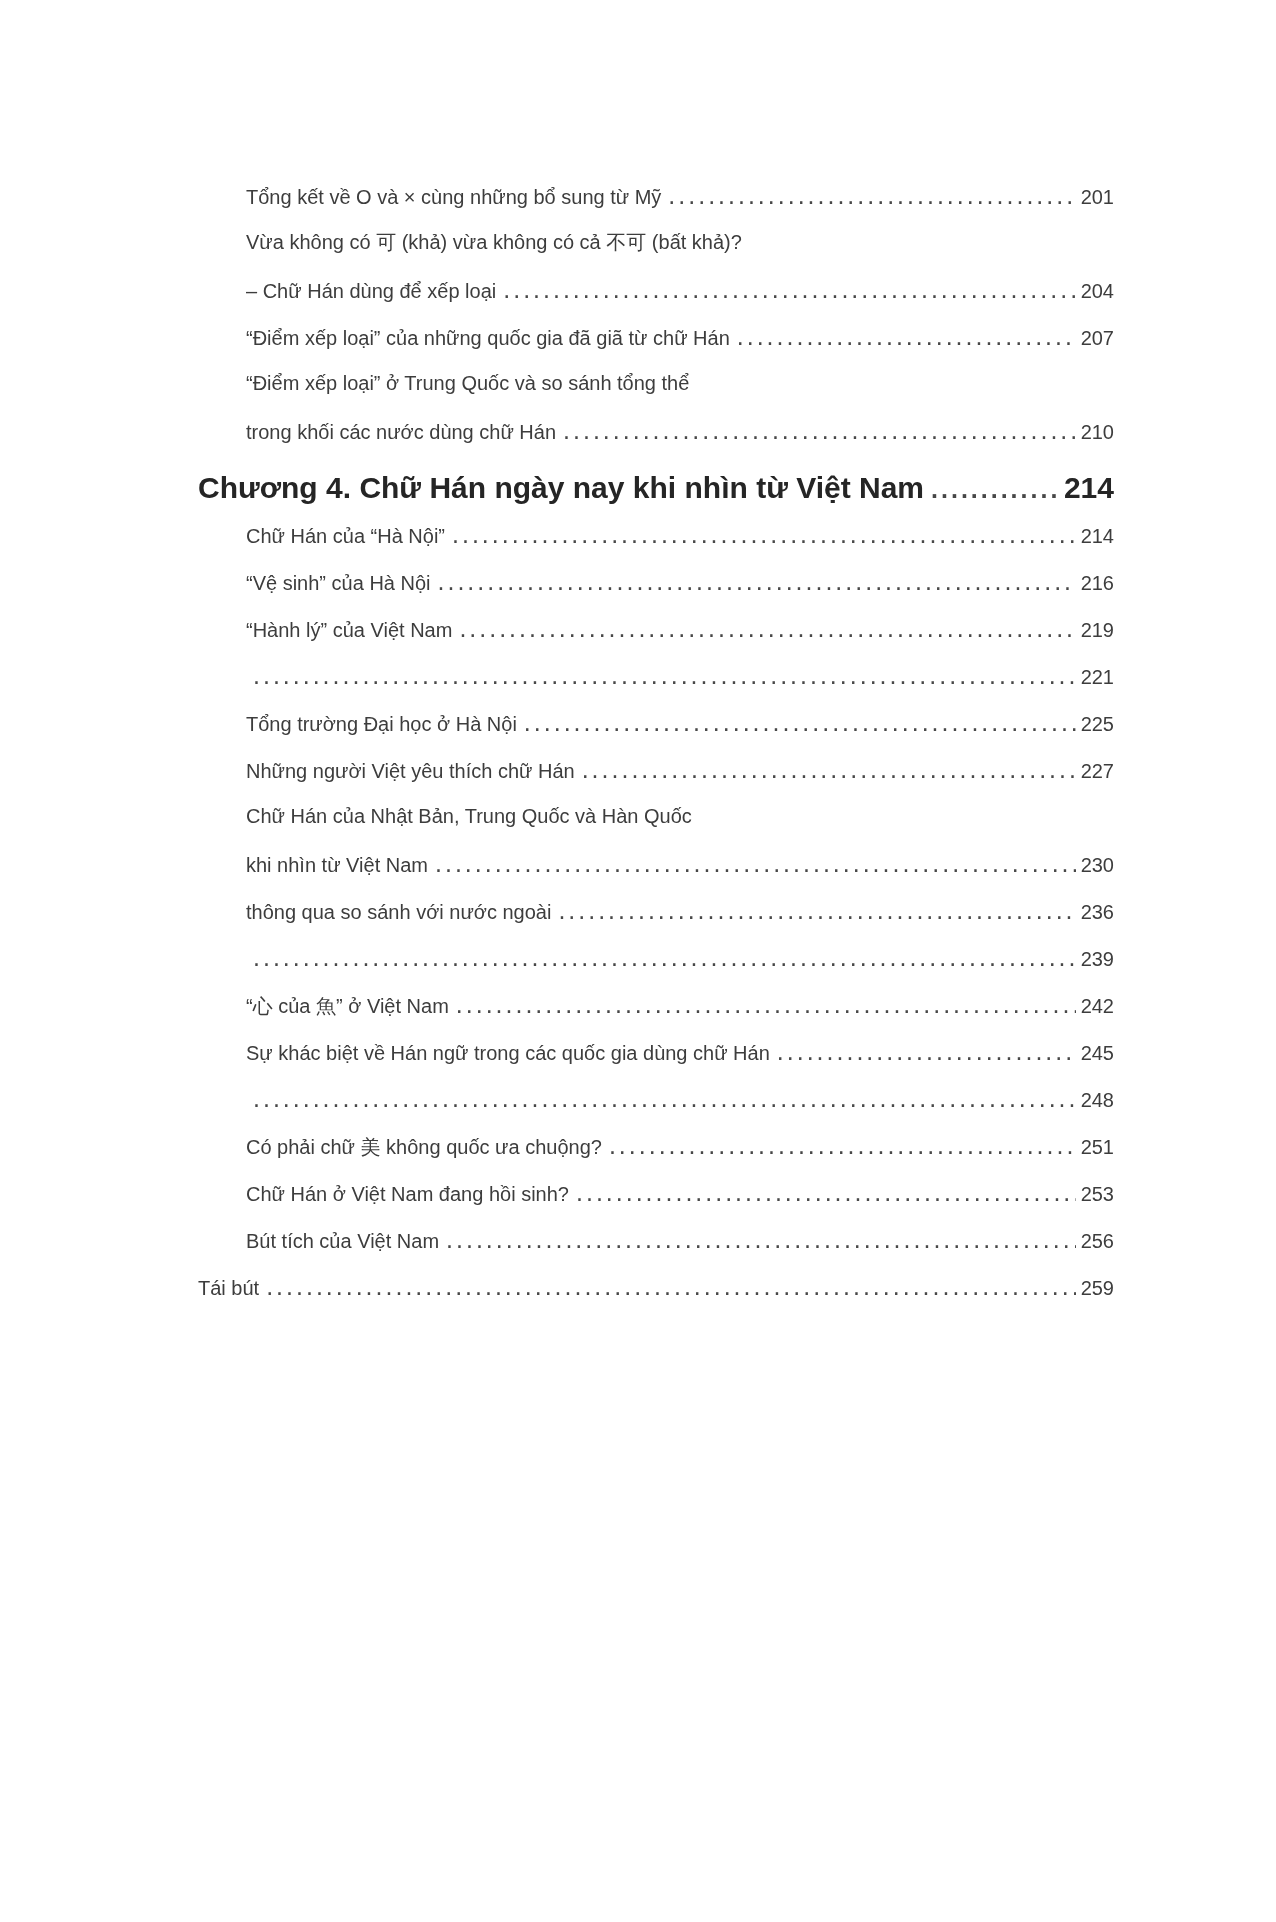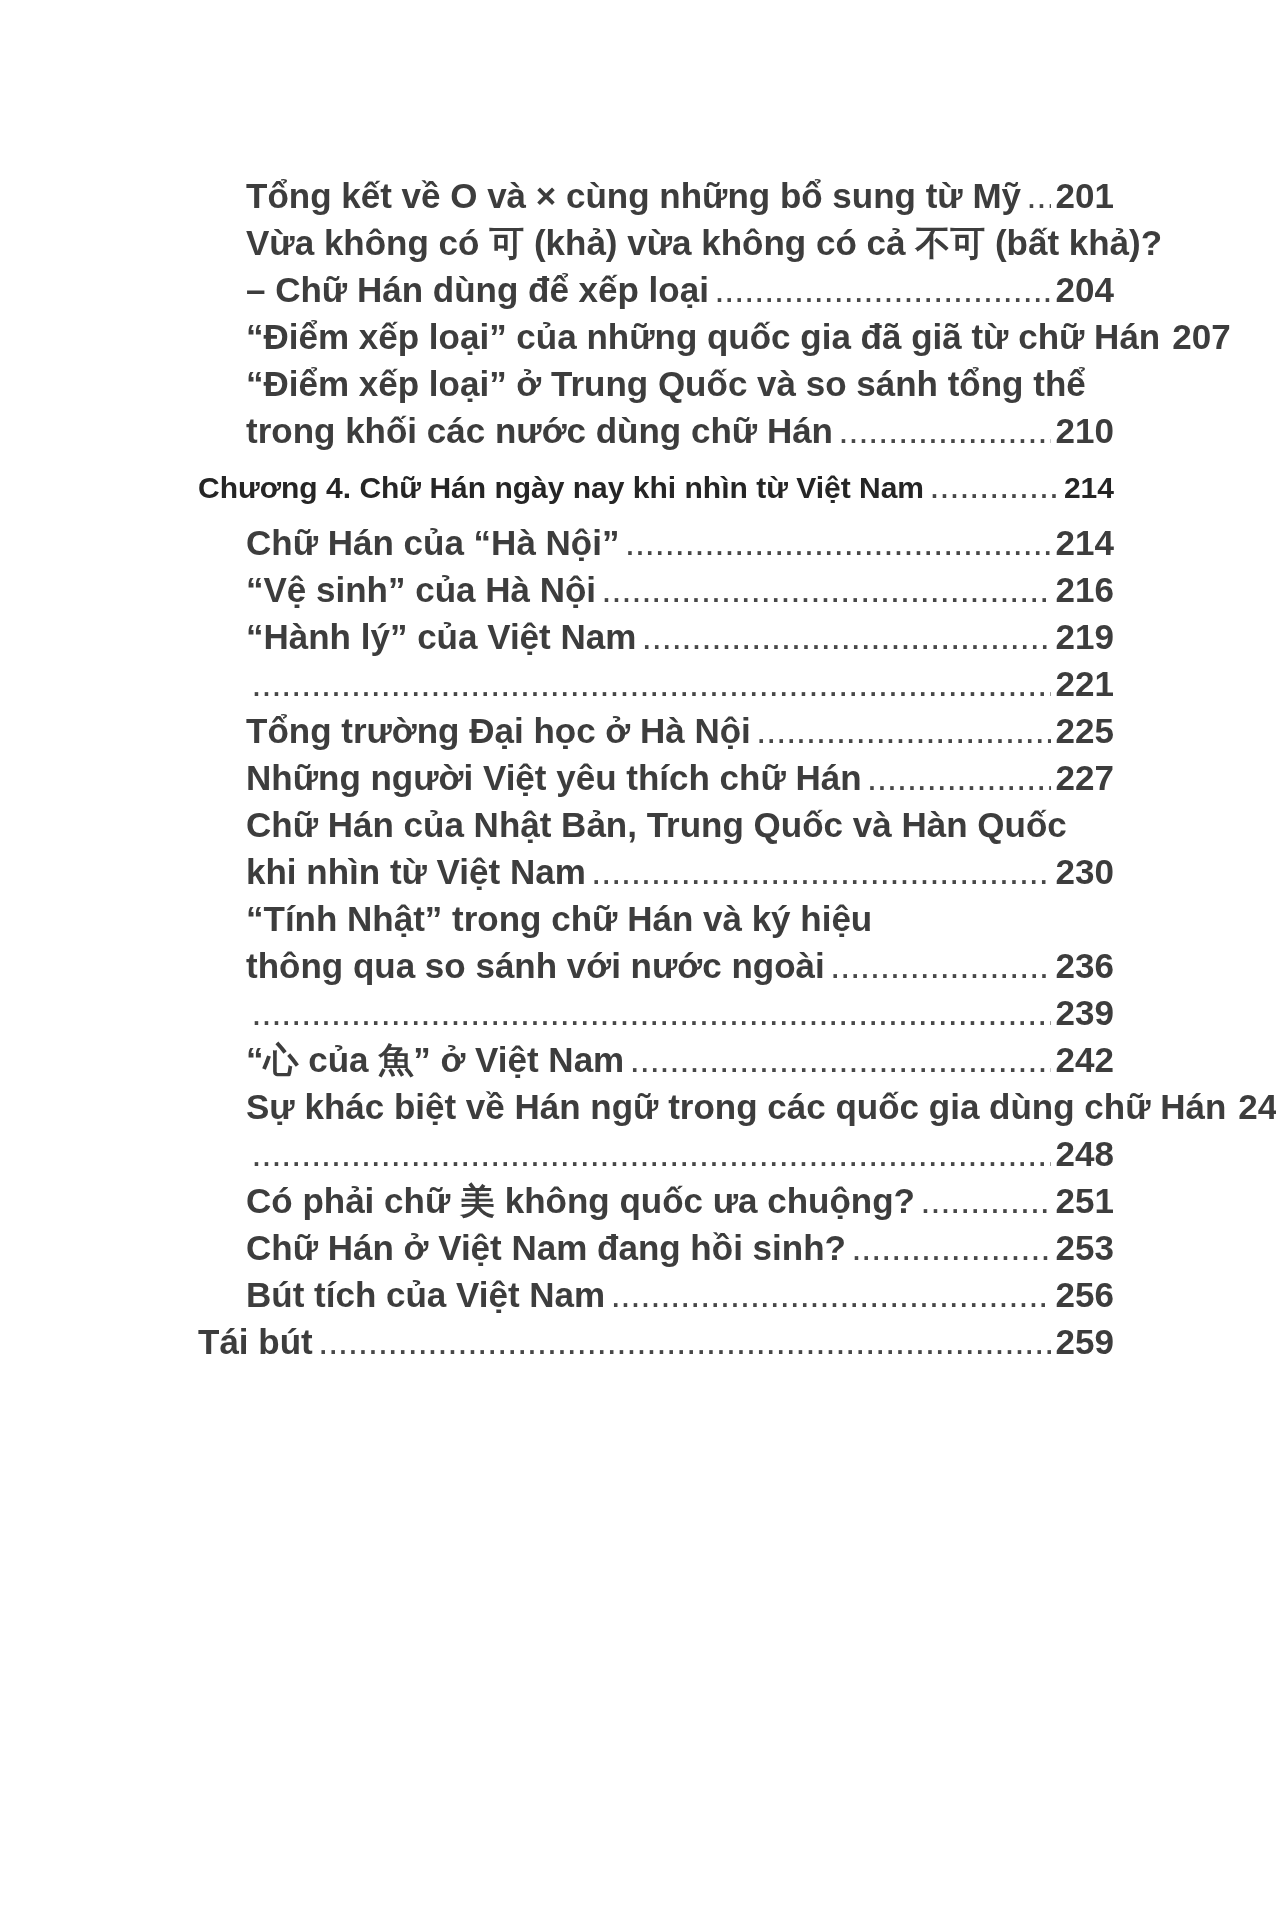--- a/index.html
+++ b/index.html
@@ -16,35 +16,34 @@
     overflow: hidden;
   }
   #toc {
     position: absolute;
     left: 198px;
     top: 172px;
     width: 916px;
   }
   .entry { margin: 0; }
   .entry.level-item { padding-left: 48px; }
-  .entry.bold { margin-top: 10px; margin-bottom: 8px; }
+  .entry.bold { margin-top: 10px; margin-bottom: 0; }
   .entry.bold .line {
     font-weight: 700;
     color: #252525;
     font-size: 30px;
   }
   .line {
     display: flex;
     align-items: baseline;
     height: 47px;
     line-height: 47px;
-    font-size: 35px;
+    font-size: 20px;
     color: #3d3d3d;
     white-space: nowrap;
-    font-weight: bold;
   }
   .text { flex: 0 0 auto; }
   .leader {
     flex: 1 1 auto;
     overflow: hidden;
     white-space: nowrap;
     margin: 0 5px 0 7px;
     min-width: 0;
   }
   .leader::after {
@@ -146,23 +145,20 @@
         <span class="text">Chữ Hán của Nhật Bản, Trung Quốc và Hàn Quốc</span>
       </div>
       <div class="line">
         <span class="text">khi nhìn từ Việt Nam</span>
         <span class="leader"></span>
         <span class="page">230</span>
       </div>
     </div>
     <div class="entry level-item">
       <div class="line">
-        <span class="text">“Tính Nhật” trong chữ Hán và ký hiệu</span>
-      </div>
-      <div class="line">
         <span class="text">thông qua so sánh với nước ngoài</span>
         <span class="leader"></span>
         <span class="page">236</span>
       </div>
     </div>
     <div class="entry level-item">
       <div class="line">
         <span class="leader"></span>
         <span class="page">239</span>
       </div>

